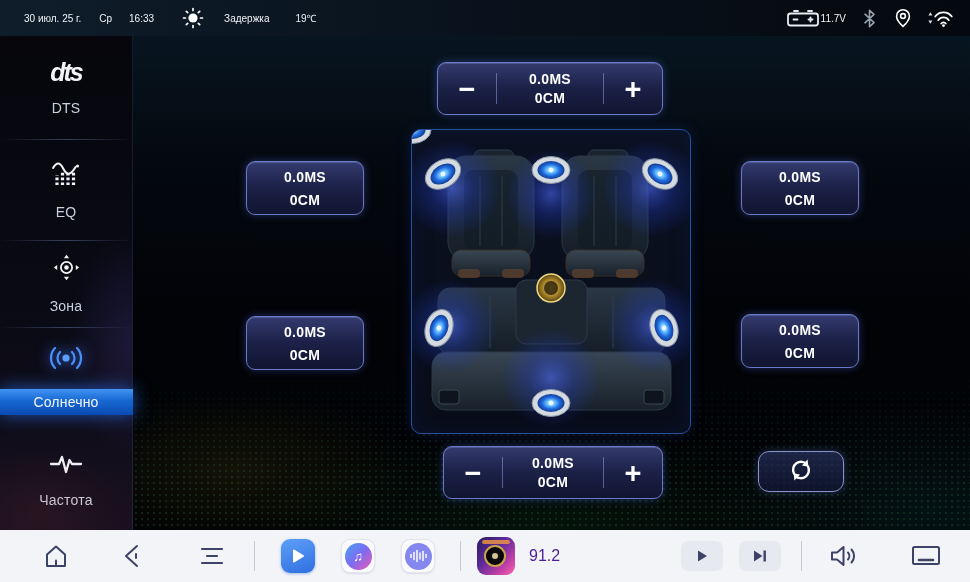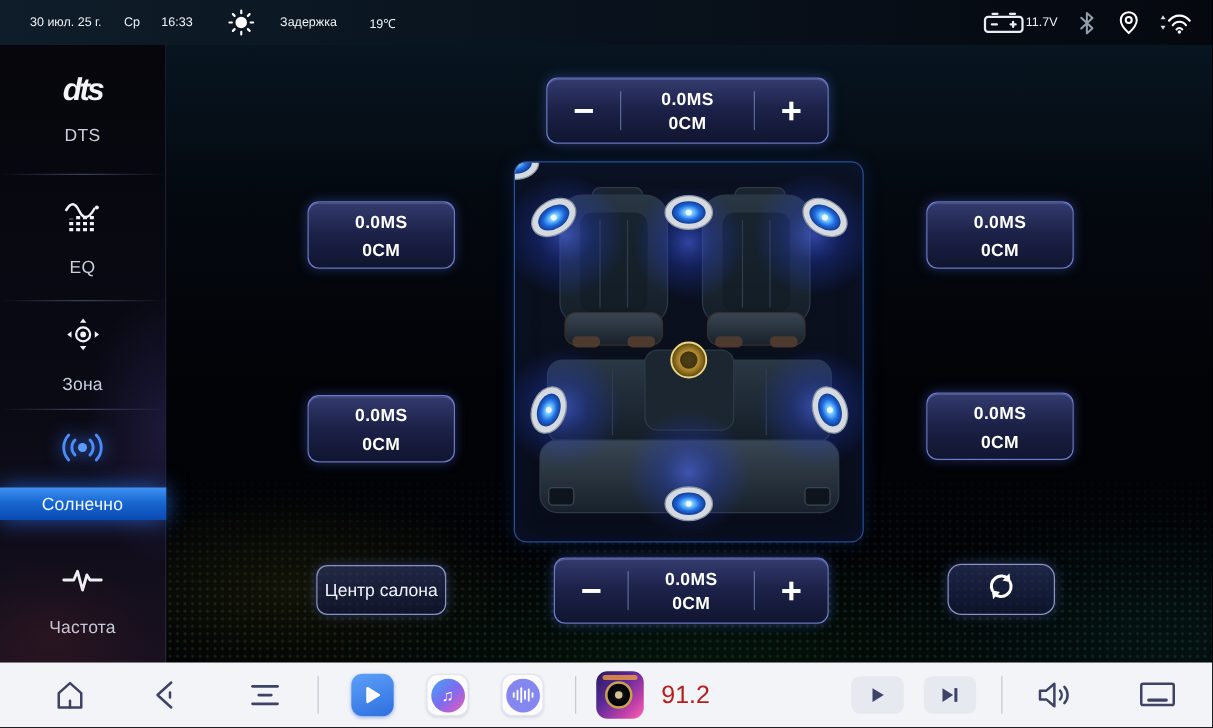--- a/index.html
+++ b/index.html
@@ -83,21 +83,21 @@
   .voice-circle { background:#8487ef; }
   .play-tile { background:linear-gradient(160deg,#5ea0f8,#2e6ee0); box-shadow:0 1px 3px rgba(40,90,200,.4); }
   .radio-tile { width:38px; height:38px; border-radius:9px; position:relative; overflow:hidden; cursor:pointer;
     background:linear-gradient(135deg,#2a1a5e 0%,#5a2a9a 40%,#c040a8 75%,#ff66b0 100%); }
   .radio-tile .speaker { position:absolute; left:7px; top:8px; width:22px; height:22px; border-radius:50%;
     background:radial-gradient(circle,#1a1a22 0%,#000 70%); border:2px solid #caa24a; }
   .radio-tile .speaker::after { content:""; position:absolute; left:6px; top:6px; width:6px; height:6px; border-radius:50%;
     background:#e8d8a0; opacity:.9; }
   .radio-tile .bar { position:absolute; left:5px; top:3px; width:28px; height:4px; border-radius:2px; background:rgba(255,160,60,.75); }
   .mediabtn { width:42px; height:30px; border-radius:7px; background:#e7e9f0; display:flex; align-items:center; justify-content:center; cursor:pointer; }
-  .freq-label { font-size:20px; color:#b91c1c; margin-left:14px; }
+  .freq-label { font-size:16px; color:#4c1d95; margin-left:14px; }
 </style>
 </head>
 <body>
 
 <div class="screen">
 
   <header class="topbar">
     <span class="tb-item" style="margin-left:24px">30 июл. 25 г.</span>
     <span class="tb-item" style="margin-left:18px">Ср</span>
     <span class="tb-item" style="margin-left:17px">16:33</span>
@@ -325,23 +325,20 @@
   </div>
   <div class="valbox" style="left:246px; top:316px;">
     <span>0.0MS</span>
     <span>0CM</span>
   </div>
   <div class="valbox" style="left:741px; top:314px;">
     <span>0.0MS</span>
     <span>0CM</span>
   </div>
 
-  <div class="cabin-btn">
-    <span>Центр салона</span>
-  </div>
 
   <div class="stepper" style="left:443px; top:446px; width:220px;">
     <div class="step-btn">−</div>
     <div class="step-sep"></div>
     <div class="step-vals">
       <span>0.0MS</span>
       <span>0CM</span>
     </div>
     <div class="step-sep"></div>
     <div class="step-btn">+</div>

